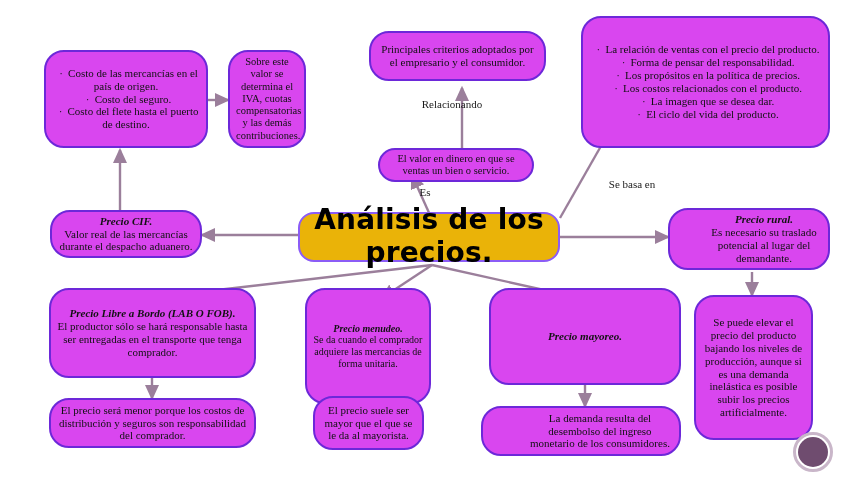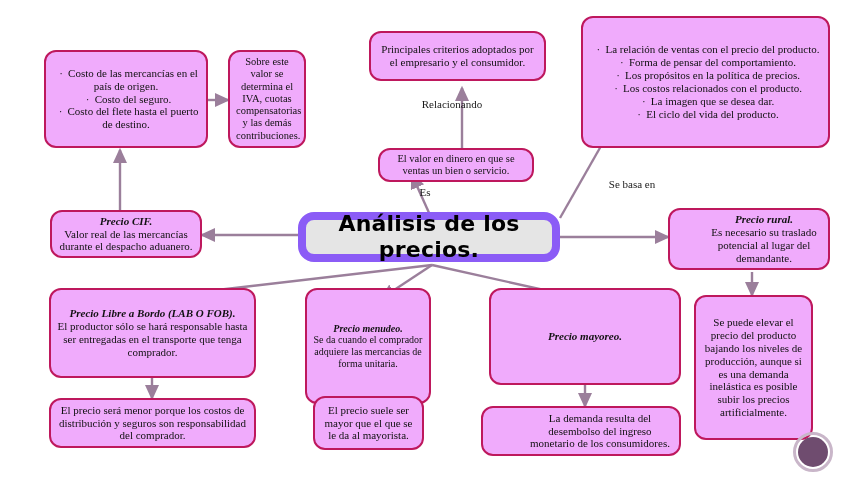--- a/index.html
+++ b/index.html
@@ -6,34 +6,34 @@
   body{
     width:848px;height:477px;position:relative;overflow:hidden;
     font-family:"Liberation Serif","DejaVu Serif",serif;
     color:#111;
   }
   #canvas{position:absolute;left:0;top:0;width:848px;height:477px;}
   svg.links{position:absolute;left:0;top:0;width:848px;height:477px;pointer-events:none;}
 
   .node{
     position:absolute;box-sizing:border-box;
-    border:2px solid #be185d;border-radius:12px;background:#f0abfc;
+    border:2px solid #6d28d9;border-radius:20px;background:#d946ef;
     display:flex;align-items:center;justify-content:center;
     text-align:center;line-height:1.17;
     padding:4px 6px;z-index:3;
   }
   .node .inner{width:100%;}
   .ttl{font-weight:bold;font-style:italic;display:block;}
   .bul{display:block;}
   .bul .b{display:inline-block;width:14px;}
 
   .central{
-    border:8px solid #8b5cf6;border-radius:16px;background:#e5e5e5;
+    border:2px solid #8b5cf6;border-radius:16px;background:#eab308;
     font-family:"DejaVu Sans","Liberation Sans",sans-serif;
-    font-weight:bold;font-size:22px;letter-spacing:.2px;color:#000;
+    font-weight:bold;font-size:28px;letter-spacing:.2px;color:#000;
     z-index:5;
   }
 
   .conn-label{
     position:absolute;text-align:center;line-height:1.15;
     font-size:11px;color:#1a1a1a;z-index:4;background:transparent;
     font-family:"Liberation Serif","DejaVu Serif",serif;
   }
 
   .stamp{position:absolute;z-index:6;}
@@ -101,21 +101,21 @@
     <div class="inner"><span>Principales criterios adoptados por el empresario y el consumidor.</span></div>
   </div>
 
   <div class="node" style="left:378px;top:148px;width:156px;height:34px;font-size:10.5px;">
     <div class="inner"><span>El valor en dinero en que se ventas un bien o servicio.</span></div>
   </div>
 
   <div class="node" style="left:581px;top:16px;width:249px;height:132px;font-size:11px;">
     <div class="inner">
       <span class="bul"><span class="b">·</span><span>La relación de ventas con el precio del producto.</span></span>
-      <span class="bul"><span class="b">·</span><span>Forma de pensar del comportamiento.</span></span>
+      <span class="bul"><span class="b">·</span><span>Forma de pensar del responsabilidad.</span></span>
       <span class="bul"><span class="b">·</span><span>Los propósitos en la política de precios.</span></span>
       <span class="bul"><span class="b">·</span><span>Los costos relacionados con el producto.</span></span>
       <span class="bul"><span class="b">·</span><span>La imagen que se desea dar.</span></span>
       <span class="bul"><span class="b">·</span><span>El ciclo del vida del producto.</span></span>
     </div>
   </div>
 
   <div class="node" style="left:50px;top:210px;width:152px;height:48px;font-size:11px;">
     <div class="inner">
       <span class="ttl">Precio CIF.</span>

